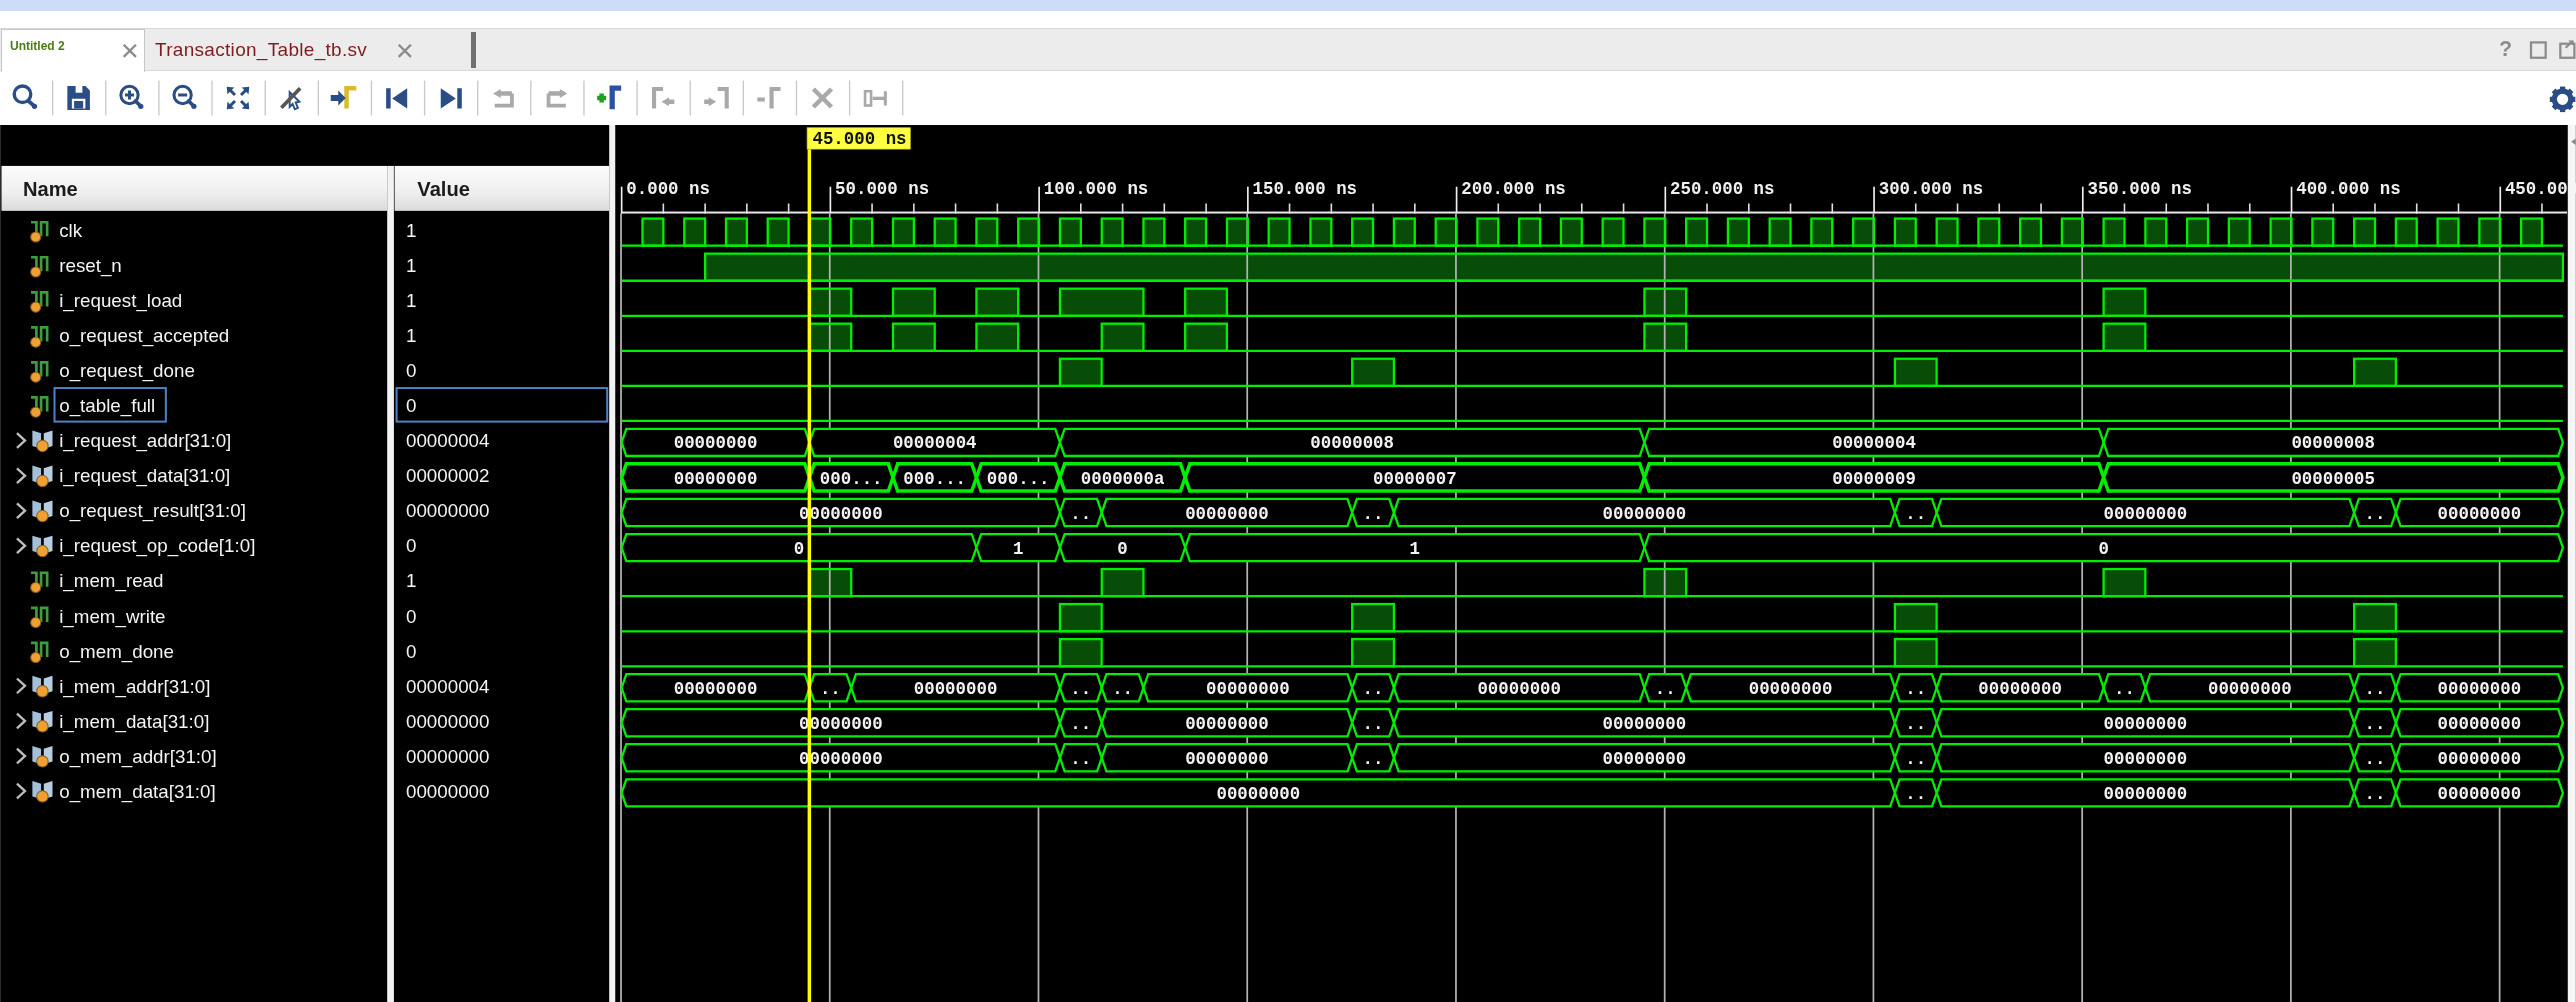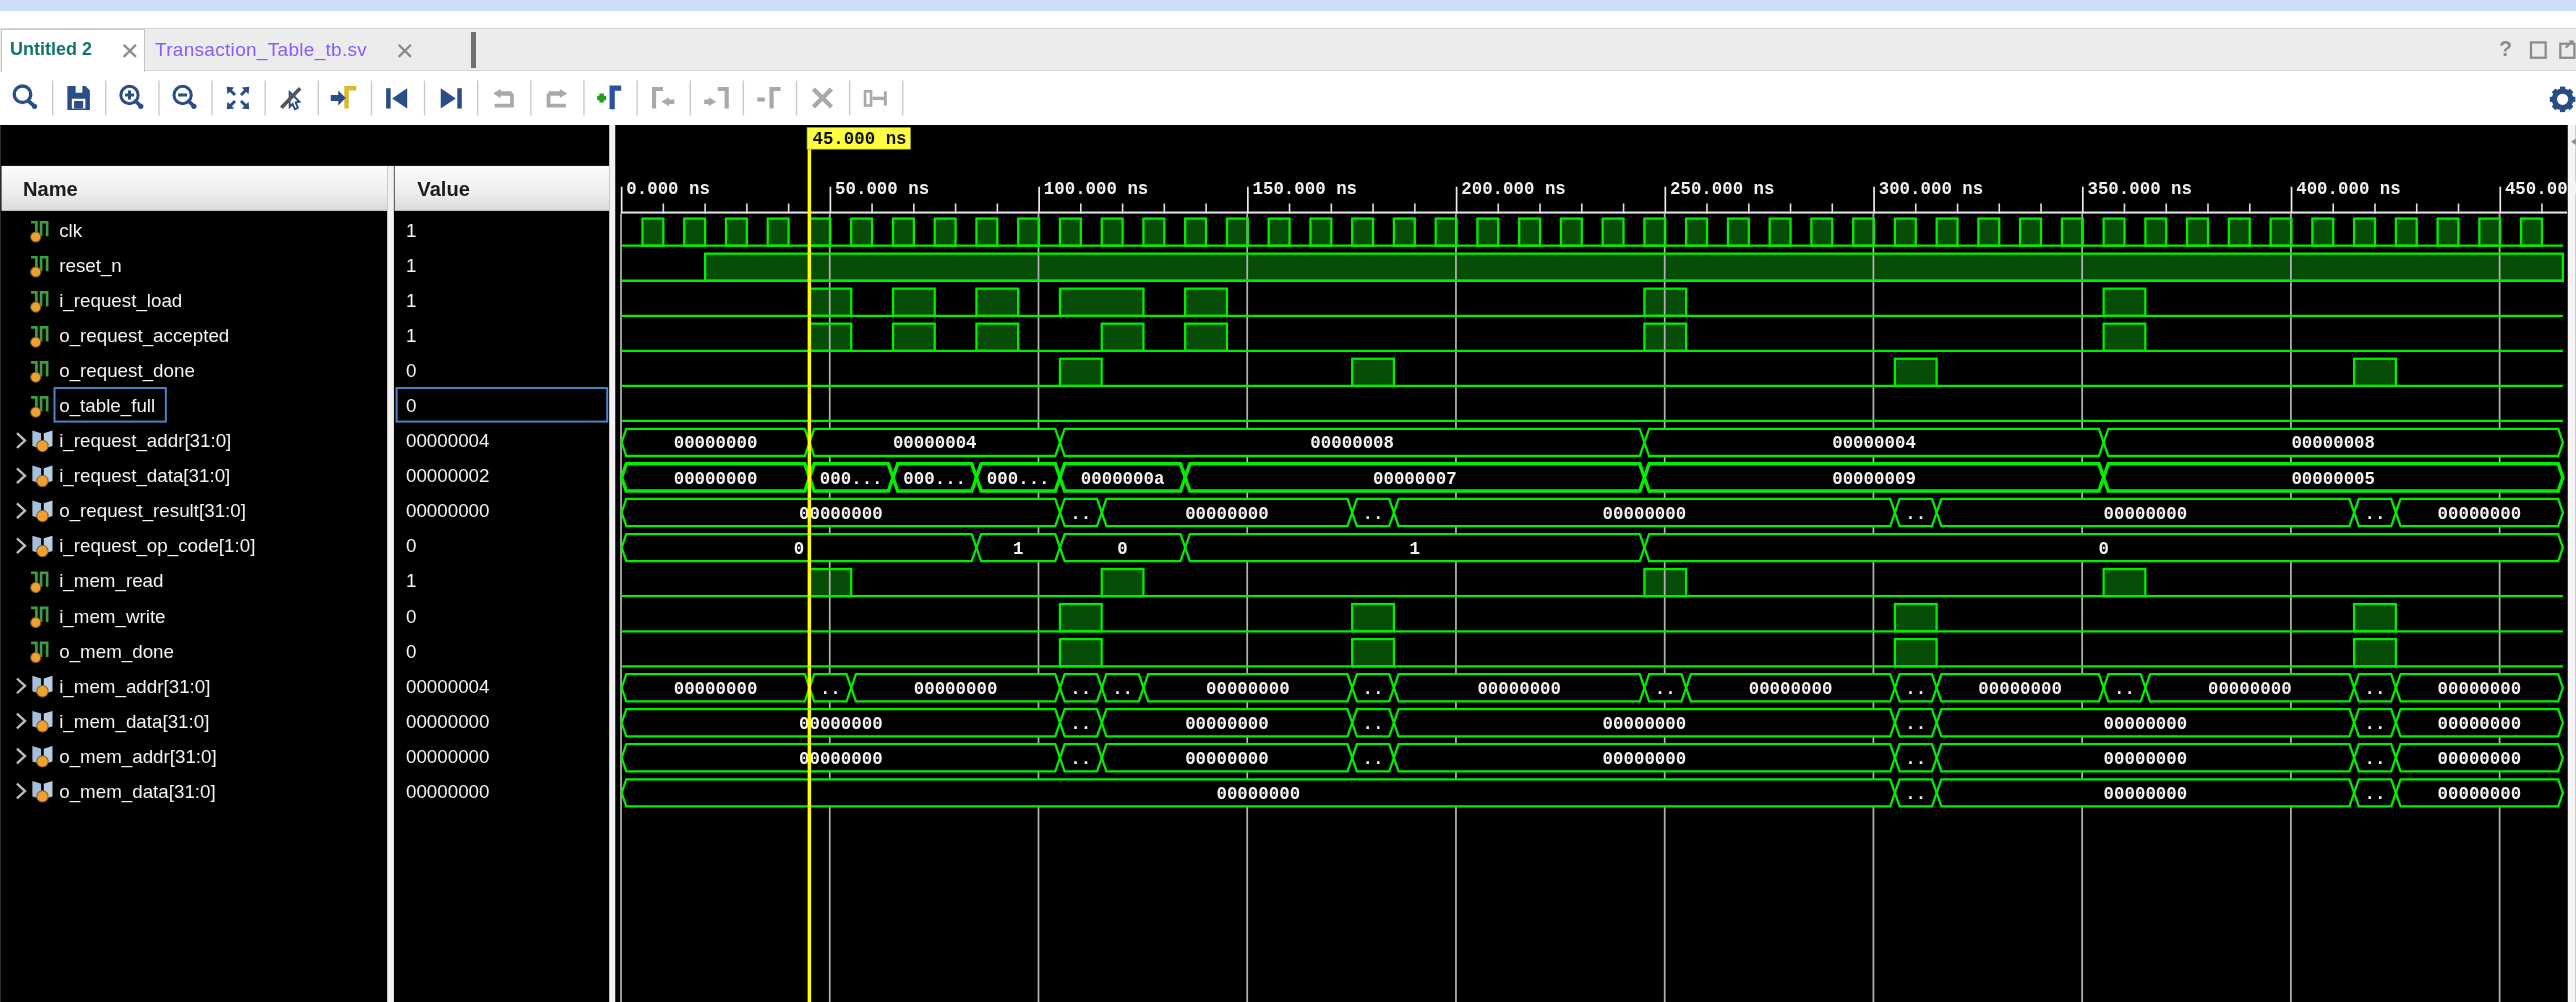--- a/index.html
+++ b/index.html
@@ -1,26 +1,26 @@
 <!DOCTYPE html>
 <html style="font-size:10.7px"><head><meta charset="utf-8"><style>
 html,body{margin:0;padding:0;width:2576px;height:1003px;background:#ffffff;overflow:hidden}
 *{box-sizing:border-box}
 </style></head>
 <body>
 
 <div style="position:absolute;left:0;top:0;width:2576px;height:10.7px;background:#cddcf7"></div>
 <div style="position:absolute;left:0;top:28px;width:2576px;height:43px;background:#ececec;border-top:1.3px solid #d9d9d9;border-bottom:1.3px solid #d7d7d7"></div>
 <div style="position:absolute;left:1.3px;top:29px;width:144px;height:43px;background:#ffffff;border-left:1.3px solid #c6c6c6;border-top:1.3px solid #c6c6c6;border-right:1.3px solid #c6c6c6"></div>
-<div style="position:absolute;left:10px;top:39px;font-size:18px;font-weight:bold;color:#0f766e;font-family:'Liberation Sans',sans-serif">Untitled 2</div>
+<div style="position:absolute;left:10px;top:39px;font-size:12px;font-weight:bold;color:#4d7c0f;font-family:'Liberation Sans',sans-serif">Untitled 2</div>
 <svg style="position:absolute;left:121px;top:42px" width="19" height="19" viewBox="0 0 28 28">
     <line x1="4" y1="4" x2="22" y2="22" stroke="#8a8a8a" stroke-width="3.4"></line>
     <line x1="4" y1="22" x2="22" y2="4" stroke="#8a8a8a" stroke-width="3.4"></line>
   </svg>
-<div style="position:absolute;left:155px;top:39px;font-size:19px;letter-spacing:0.3px;color:#8b5cf6;font-family:'Liberation Sans',sans-serif">Transaction_Table_tb.sv</div>
+<div style="position:absolute;left:155px;top:39px;font-size:19px;letter-spacing:0.3px;color:#7f1d1d;font-family:'Liberation Sans',sans-serif">Transaction_Table_tb.sv</div>
 <svg style="position:absolute;left:396px;top:42px" width="19" height="19" viewBox="0 0 28 28">
     <line x1="4" y1="4" x2="22" y2="22" stroke="#8a8a8a" stroke-width="3.4"></line>
     <line x1="4" y1="22" x2="22" y2="4" stroke="#8a8a8a" stroke-width="3.4"></line>
   </svg>
 <div style="position:absolute;left:471px;top:32px;width:4.7px;height:36px;background:#707070"></div>
 <div style="position:absolute;left:2499px;top:37px;font-size:21.5px;font-weight:bold;color:#8c8c8c;font-family:'Liberation Sans',sans-serif">?</div>
 <svg style="position:absolute;left:2529px;top:39px" width="20" height="21.5" viewBox="0 0 30 32">
     <rect x="3" y="5" width="22" height="23" fill="none" stroke="#8c8c8c" stroke-width="3.4"></rect>
   </svg>
 <svg style="position:absolute;left:2559px;top:39px" width="17.4" height="21.5" viewBox="0 0 26 32">

